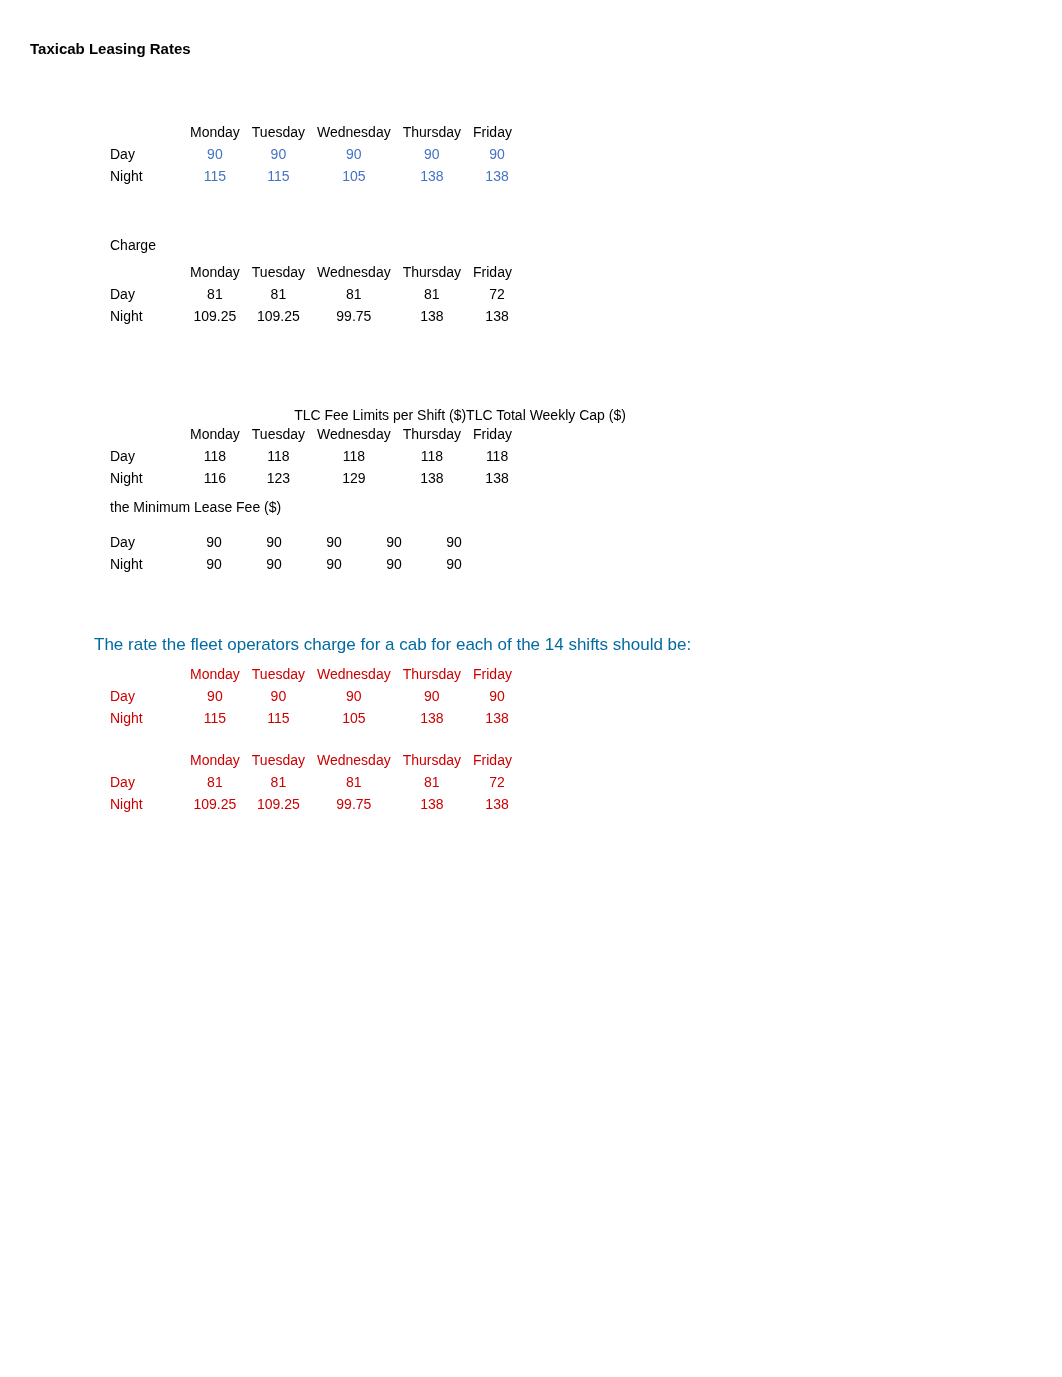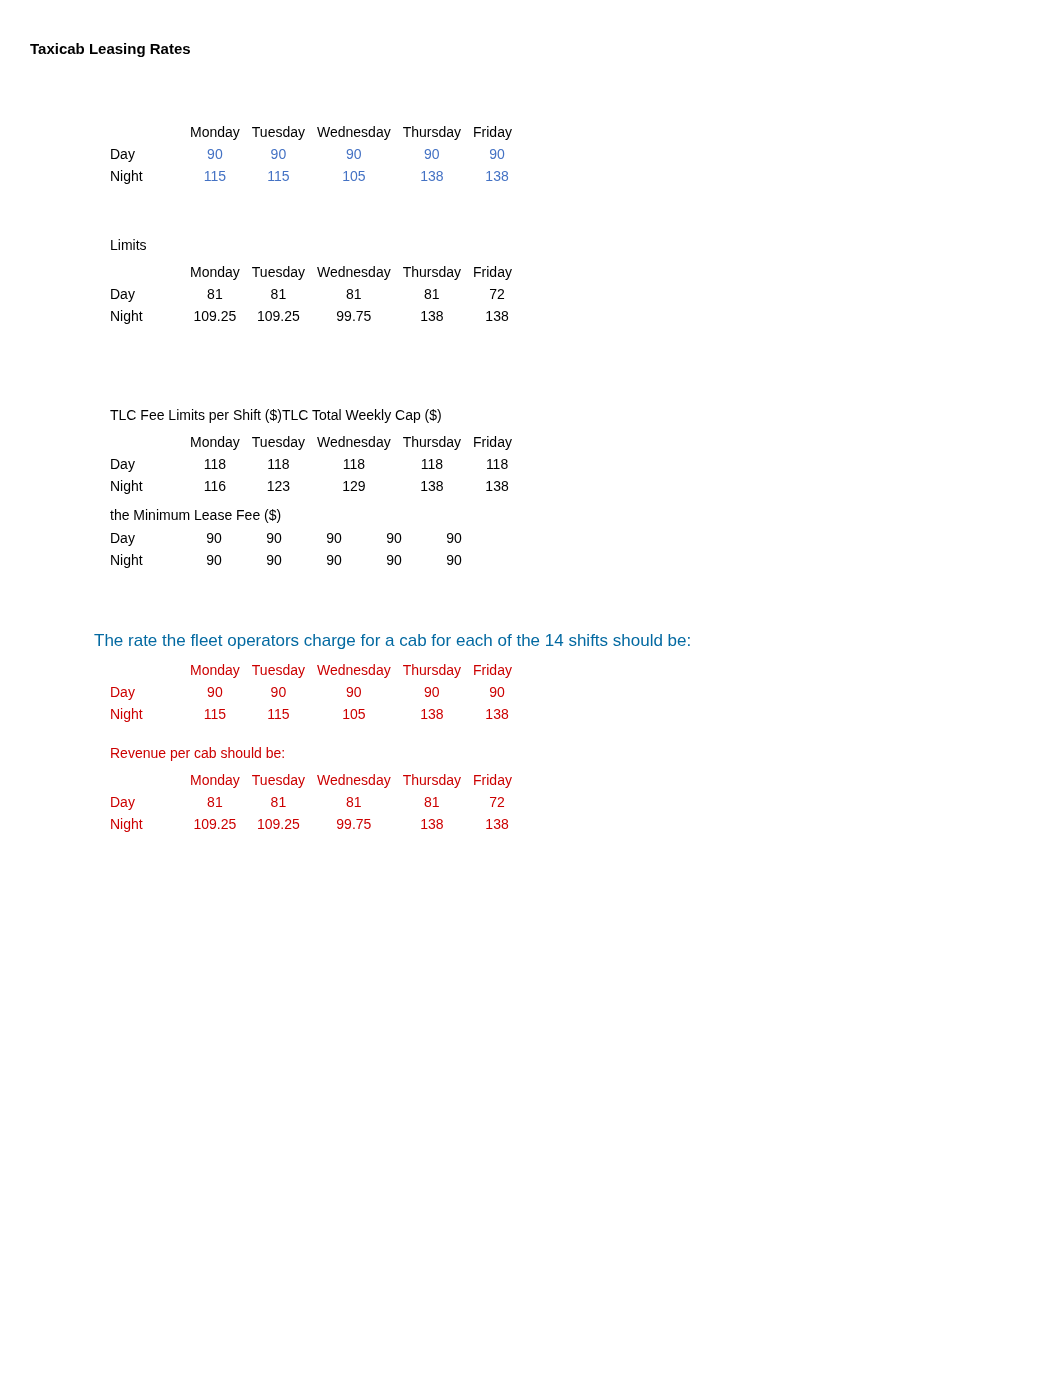--- a/index.html
+++ b/index.html
@@ -94,21 +94,21 @@
       <td class="blue num">115</td>
       <td class="blue num">105</td>
       <td class="blue num">138</td>
       <td class="blue num">138</td>
     </tr>
   </tbody>
     </table>
 </div>
 
 <div class="section section-gap">
-  <div class="section-title">Limits</div>
+  <div class="section-title">Charge</div>
   <table>
     <tbody>
         <tr>
       <td></td>
       <td>Monday</td>
       <td>Tuesday</td>
       <td>Wednesday</td>
       <td>Thursday</td>
       <td>Friday</td>
     </tr>
@@ -128,21 +128,21 @@
       <td class="num">138</td>
       <td class="num">138</td>
     </tr>
   </tbody>
     </table>
 </div>
 
 <div class="spacer"></div>
 
 <div class="tlc-section">
-  <div style="display:flex; justify-content: flex-start; max-width: 700px; margin-bottom: 8px;">
+  <div style="display:flex; justify-content: center; max-width: 700px; ">
     <div>TLC Fee Limits per Shift ($)</div>
     <div>TLC Total Weekly Cap ($)</div>
   </div>
   <table>
     <tbody>
         <tr>
       <td></td>
       <td>Monday</td>
       <td>Tuesday</td>
       <td>Wednesday</td>
@@ -160,21 +160,21 @@
     <tr>
       <td>Night</td>
       <td class="num">116</td>
       <td class="num">123</td>
       <td class="num">129</td>
       <td class="num">138</td>
       <td class="num">138</td>
     </tr>
   </tbody>
     </table>
-  <div style="margin-top: 10px; margin-bottom: 4px;">the Minimum Lease Fee ($)</div>
+  <div style="margin-top: 10px; margin-bottom: 16px;">the Minimum Lease Fee ($)</div>
   <table>
     <tbody>
         <tr>
       <td>Day</td>
       <td class="num">90</td>
       <td class="num">90</td>
       <td class="num">90</td>
       <td class="num">90</td>
       <td class="num">90</td>
     </tr>
@@ -219,21 +219,20 @@
       <td class="red-cell num">115</td>
       <td class="red-cell num">105</td>
       <td class="red-cell num">138</td>
       <td class="red-cell num">138</td>
     </tr>
   </tbody>
     </table>
 </div>
 
 <div class="red-section">
-  <div class="red-section-title">Revenue per cab should be:</div>
   <table>
     <tbody>
         <tr>
       <td></td>
       <td class="red-cell">Monday</td>
       <td class="red-cell">Tuesday</td>
       <td class="red-cell">Wednesday</td>
       <td class="red-cell">Thursday</td>
       <td class="red-cell">Friday</td>
     </tr>

